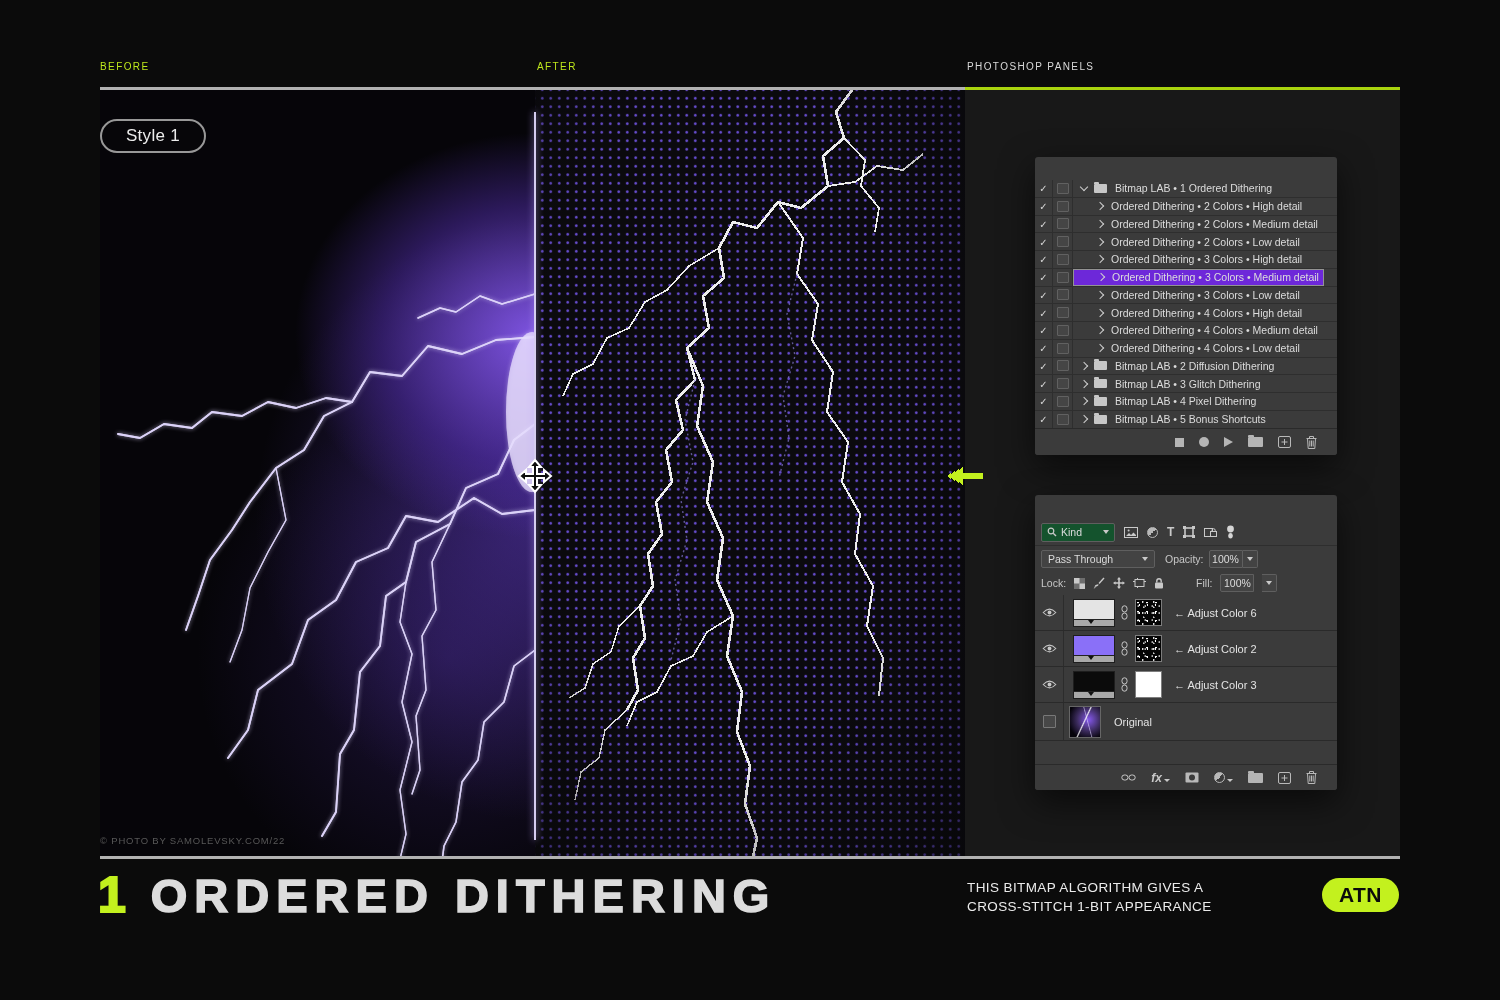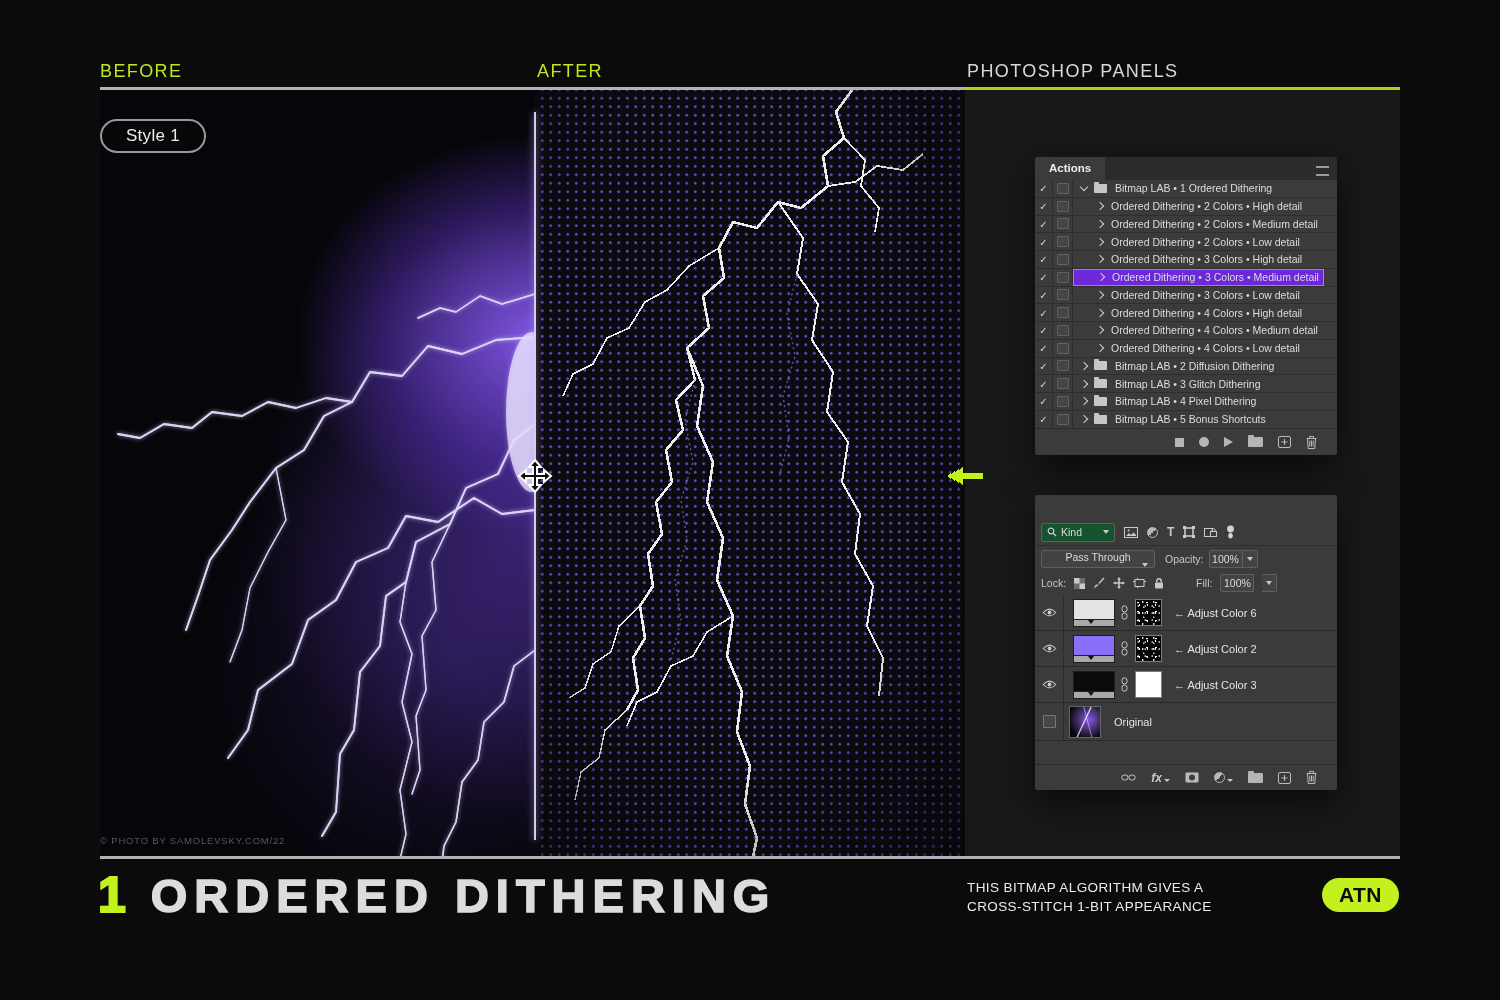--- a/index.html
+++ b/index.html
@@ -1,20 +1,20 @@
 <!DOCTYPE html>
 <html><head>
 <meta charset="utf-8">
 <style>
   html,body{margin:0;padding:0;background:#0b0b0b;}
   .page{position:relative;width:1500px;height:1000px;overflow:hidden;background:#0b0b0b;
         font-family:"Liberation Sans",sans-serif;-webkit-font-smoothing:antialiased;}
 
   
-  .hlabel{position:absolute;top:61px;font-size:18px;letter-spacing:1.4px;color:#d9d9d9;}
+  .hlabel{position:absolute;top:61px;font-size:10px;letter-spacing:1.4px;color:#d9d9d9;}
   .hlabel.green{color:#bfe81c;}
   .rule{position:absolute;height:3px;top:87px;}
   .rule.gray{left:100px;width:865px;background:#b2b2b2;}
   .rule.green{left:965px;width:435px;background:#a9d40e;}
   .rule2{position:absolute;top:856px;left:100px;width:1300px;height:3px;background:#b2b2b2;}
 
   
   .rightbg{position:absolute;left:965px;top:90px;width:435px;height:767px;background:#181818;}
   .before{position:absolute;left:100px;top:90px;width:435px;height:767px;overflow:hidden;
     background:
@@ -83,21 +83,21 @@
   
   #layersPanel{left:1035px;top:495px;height:295px;}
   .lfilter{position:absolute;top:24px;left:0;right:0;height:27px;border-bottom:1px solid #2e2e2e;
            display:flex;align-items:center;padding:0 6px;box-sizing:border-box;gap:9px;}
   .kindsel{width:74px;height:19px;background:#14532d;border:1px solid #5f5f5f;border-radius:2px;
            display:flex;align-items:center;gap:4px;padding:0 5px;box-sizing:border-box;}
   .kindsel .caret{margin-left:auto;}
   .lblend{position:absolute;top:51px;left:0;right:0;height:25px;display:flex;align-items:center;
           padding:0 6px;box-sizing:border-box;}
   .blendsel{width:114px;height:18px;background:#434343;border:1px solid #5f5f5f;border-radius:2px;
-            display:flex;align-items:center;padding:0 6px;box-sizing:border-box;flex-direction:column;}
+            display:flex;align-items:center;padding:0 6px;box-sizing:border-box;}
   .blendsel .caret{margin-left:auto;}
   .fieldlbl{color:#c7c7c7;}
   .valbox{height:18px;background:#434343;border:1px solid #5f5f5f;border-radius:2px 0 0 2px;
           display:flex;align-items:center;justify-content:center;width:34px;box-sizing:border-box;}
   .valcaret{height:18px;width:15px;background:#434343;border:1px solid #5f5f5f;border-left:none;
             border-radius:0 2px 2px 0;display:flex;align-items:center;justify-content:center;box-sizing:border-box;}
   .llock{position:absolute;top:76px;left:0;right:0;height:24px;display:flex;align-items:center;
          padding:0 6px;box-sizing:border-box;gap:8px;}
   .lrows{position:absolute;top:100px;left:0;right:0;bottom:25px;overflow:hidden;}
   .lrow{display:flex;align-items:stretch;box-sizing:border-box;border-bottom:1px solid rgba(0,0,0,.28);}
@@ -210,24 +210,20 @@
     <path d="M18 2 L24 9 L20 9 L20 16 L27 16 L27 12 L34 18 L27 24 L27 20 L20 20 L20 27 L24 27 L18 34 L12 27 L16 27 L16 20 L9 20 L9 24 L2 18 L9 12 L9 16 L16 16 L16 9 L12 9 Z" fill="#0d0d0d" stroke="#ffffff" stroke-width="2"></path>
   </svg>
 
   <div class="stylepill">Style 1</div>
   <div class="credit">© PHOTO BY SAMOLEVSKY.COM/22</div>
   <svg class="pixarrow" width="38" height="30" viewBox="0 0 38 30">
     <path shape-rendering="crispEdges" fill="#c3f11e" d="M1 15 L5 11 L5 13 L9 9 L9 11 L13 7 L13 9 L17 5 L17 12 L37 12 L37 18 L17 18 L17 25 L13 21 L13 23 L9 19 L9 21 L5 17 L5 19 Z"></path>
   </svg>
 
   <div class="panel" id="actionsPanel">
-    <div class="ptitle">
-      <span class="ptab">Actions</span>
-      <span class="pmenu"></span>
-    </div>
     <div class="arows">
         <div class="arow group">
     <div class="c-check">
             <span class="tick"></span>
           </div>
     <div class="c-toggle">
             <span class="tbox"></span>
           </div>
     <div class="c-main">
       <span class="chev expanded"></span>

